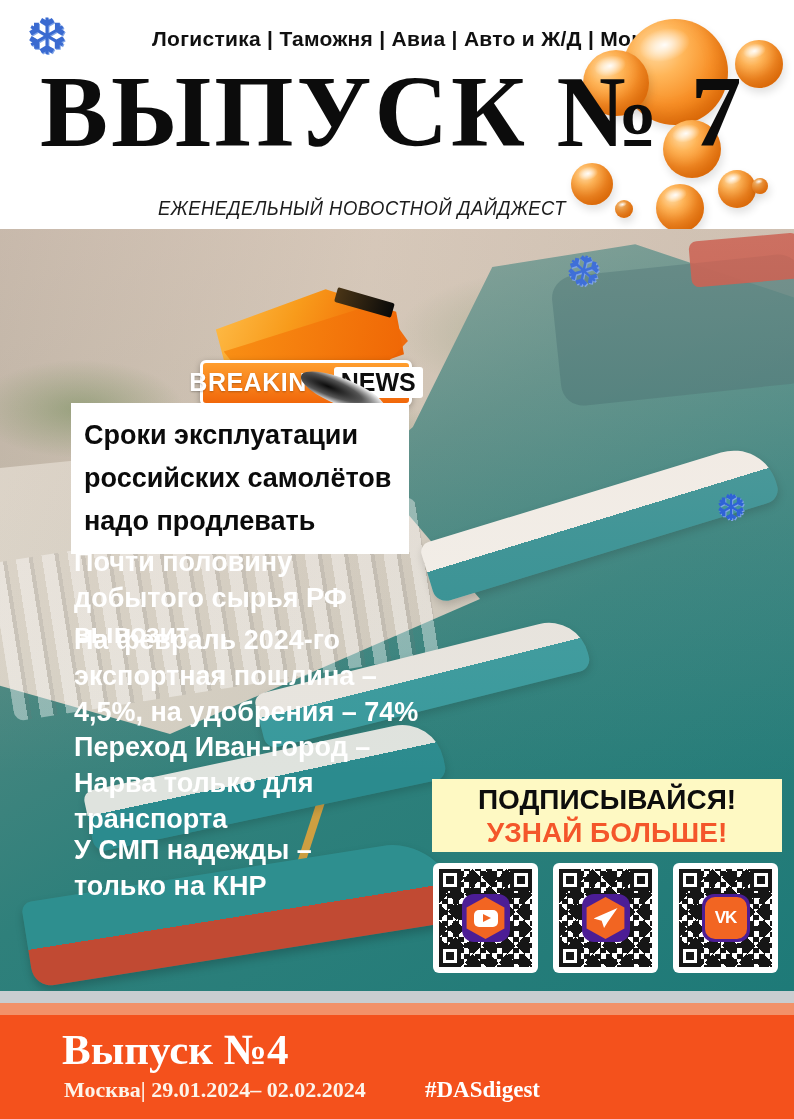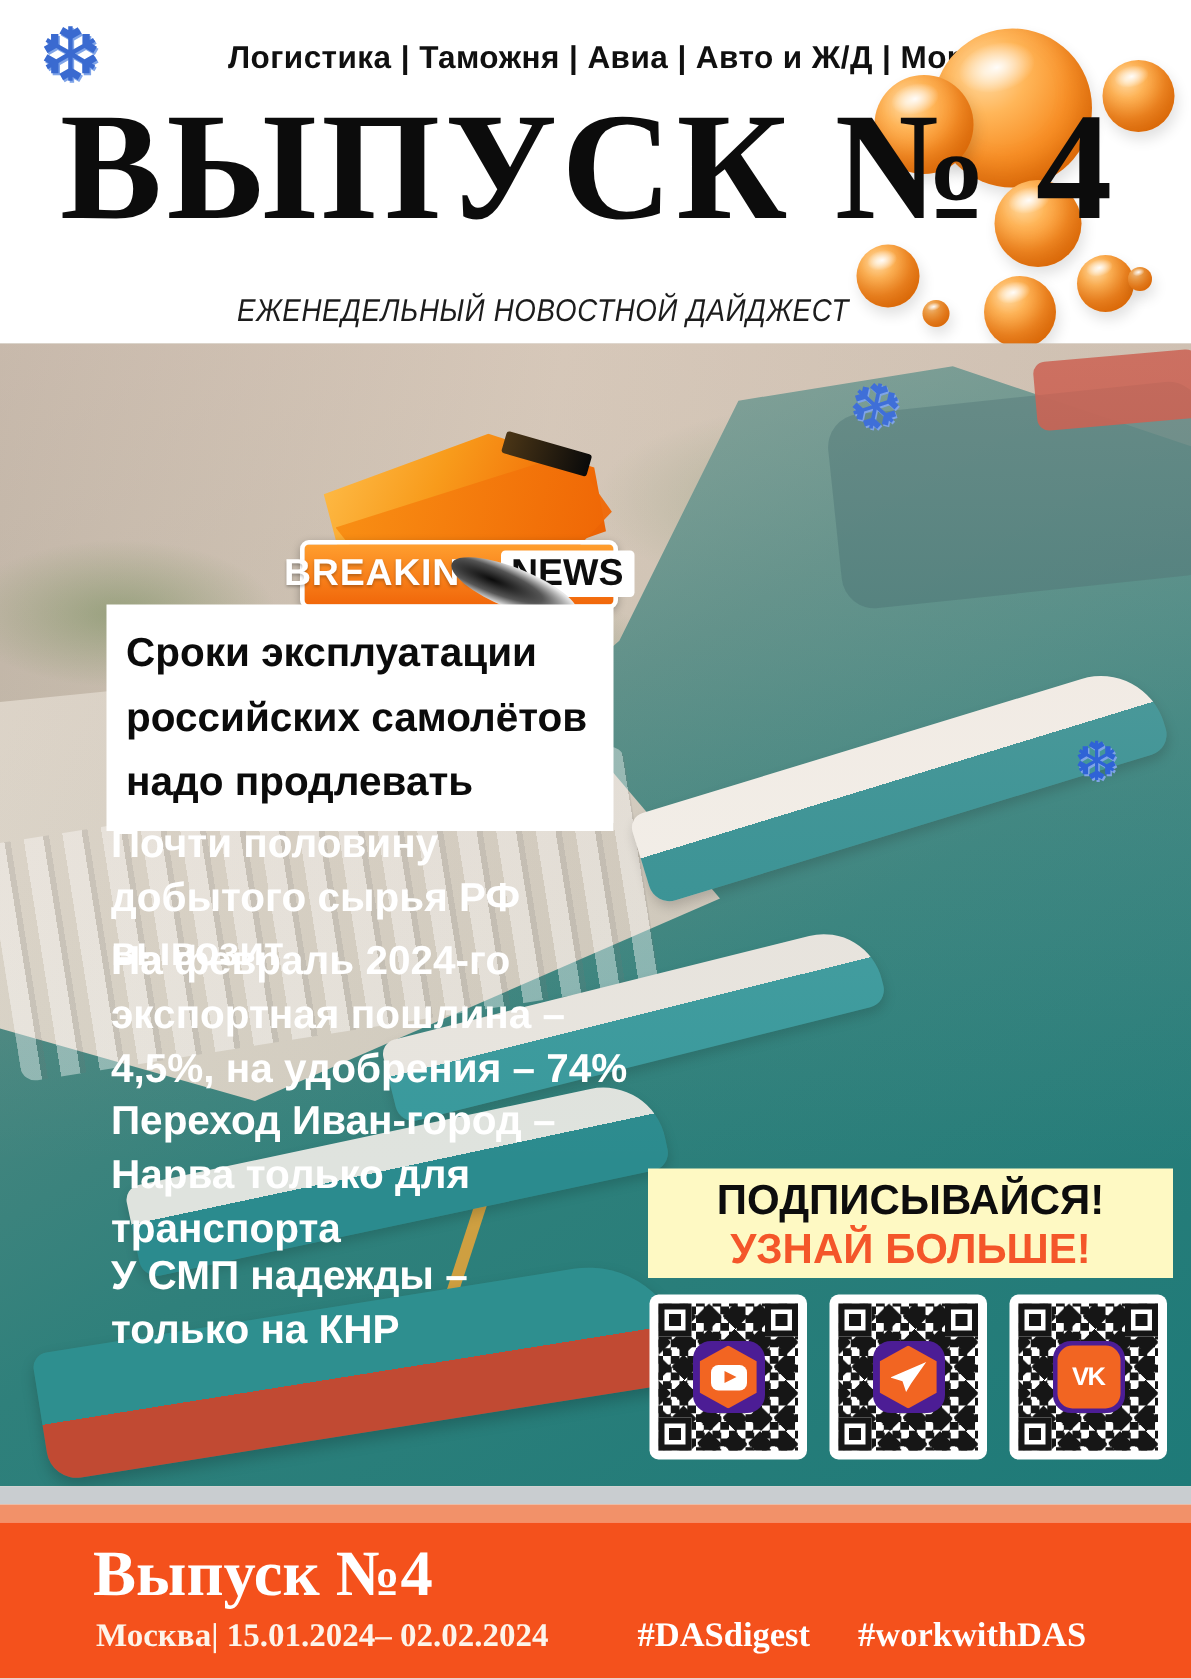--- a/index.html
+++ b/index.html
@@ -142,21 +142,21 @@
     <div class="sphere" style="left:583px;top:50px;width:66px;height:66px;"></div>
     <div class="sphere" style="left:735px;top:40px;width:48px;height:48px;"></div>
     <div class="sphere" style="left:663px;top:120px;width:58px;height:58px;"></div>
     <div class="sphere" style="left:571px;top:163px;width:42px;height:42px;"></div>
     <div class="sphere" style="left:615px;top:200px;width:18px;height:18px;"></div>
     <div class="sphere" style="left:656px;top:184px;width:48px;height:48px;"></div>
     <div class="sphere" style="left:718px;top:170px;width:38px;height:38px;"></div>
     <div class="sphere" style="left:752px;top:178px;width:16px;height:16px;"></div>
   </div>
 
-  <div class="abs main-title">ВЫПУСК № 4</div>
+  <div class="abs main-title">ВЫПУСК № 7</div>
   <div class="abs subtitle">ЕЖЕНЕДЕЛЬНЫЙ НОВОСТНОЙ ДАЙДЖЕСТ</div>
 
   <div class="abs photo">
     <div class="ph land"></div>
     <div class="ph water"></div>
     <div class="ph basin"></div>
     <div class="ph dock"></div>
     <div class="ph cars"></div>
     <div class="ph boat-red"></div>
     <div class="ship ship1"></div>
@@ -224,20 +224,19 @@
             <span class="vk-glyph">VK</span>
           </div>
       </div>
     </div>
   </div>
 
   <div class="abs stripe-gray"></div>
   <div class="abs stripe-salmon"></div>
   <div class="abs footer">
     <div class="footer-issue">Выпуск №4</div>
-    <div class="footer-date">Москва| 15.01.2024– 02.02.2024</div>
+    <div class="footer-date">Москва| 29.01.2024– 02.02.2024</div>
     <div class="footer-tags">
       <span>#DASdigest</span>
-      <span>#workwithDAS</span>
     </div>
   </div>
 
 </div>
 
 </body></html>

